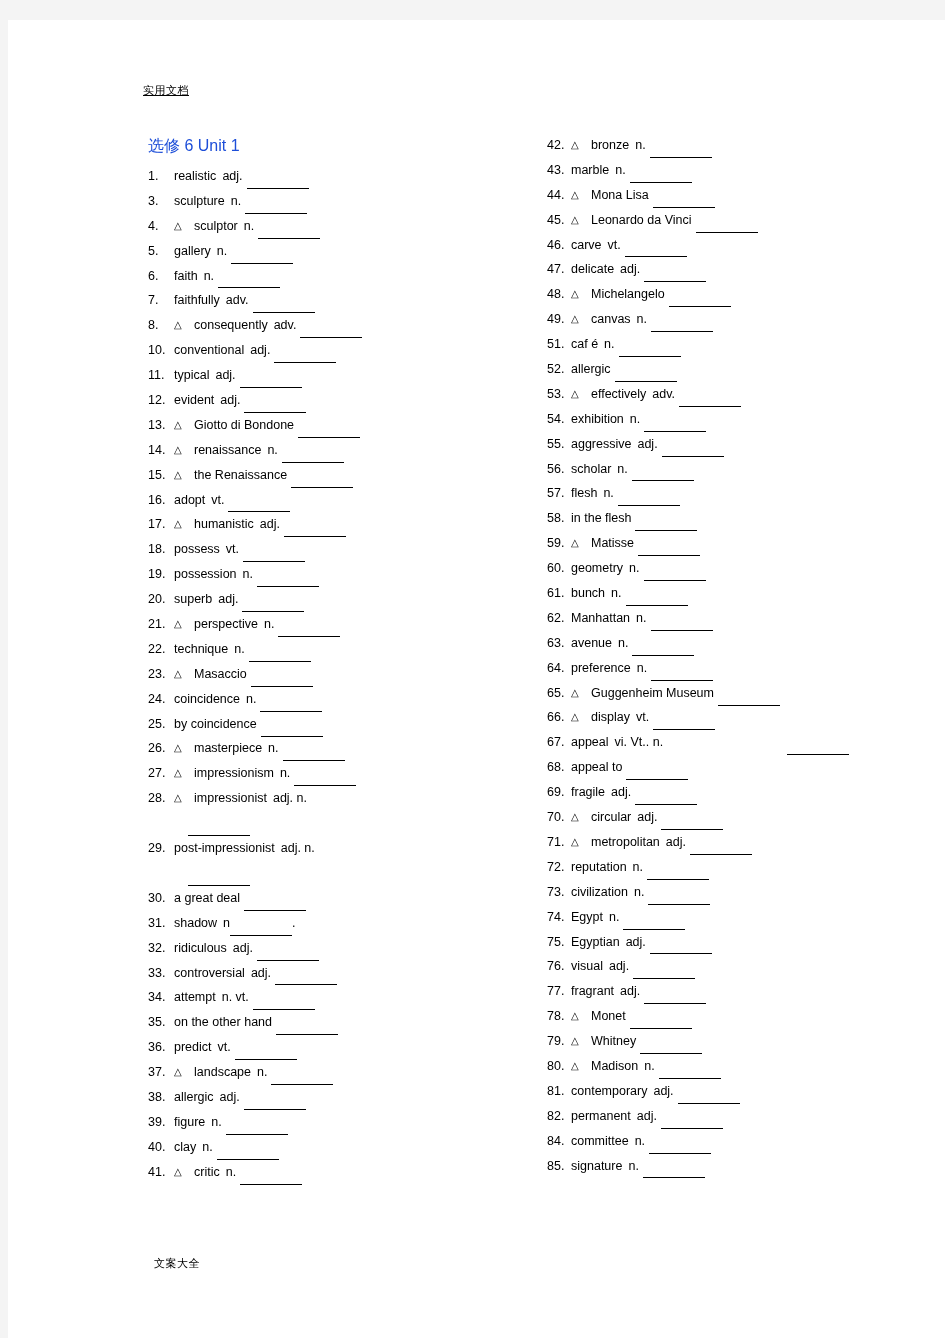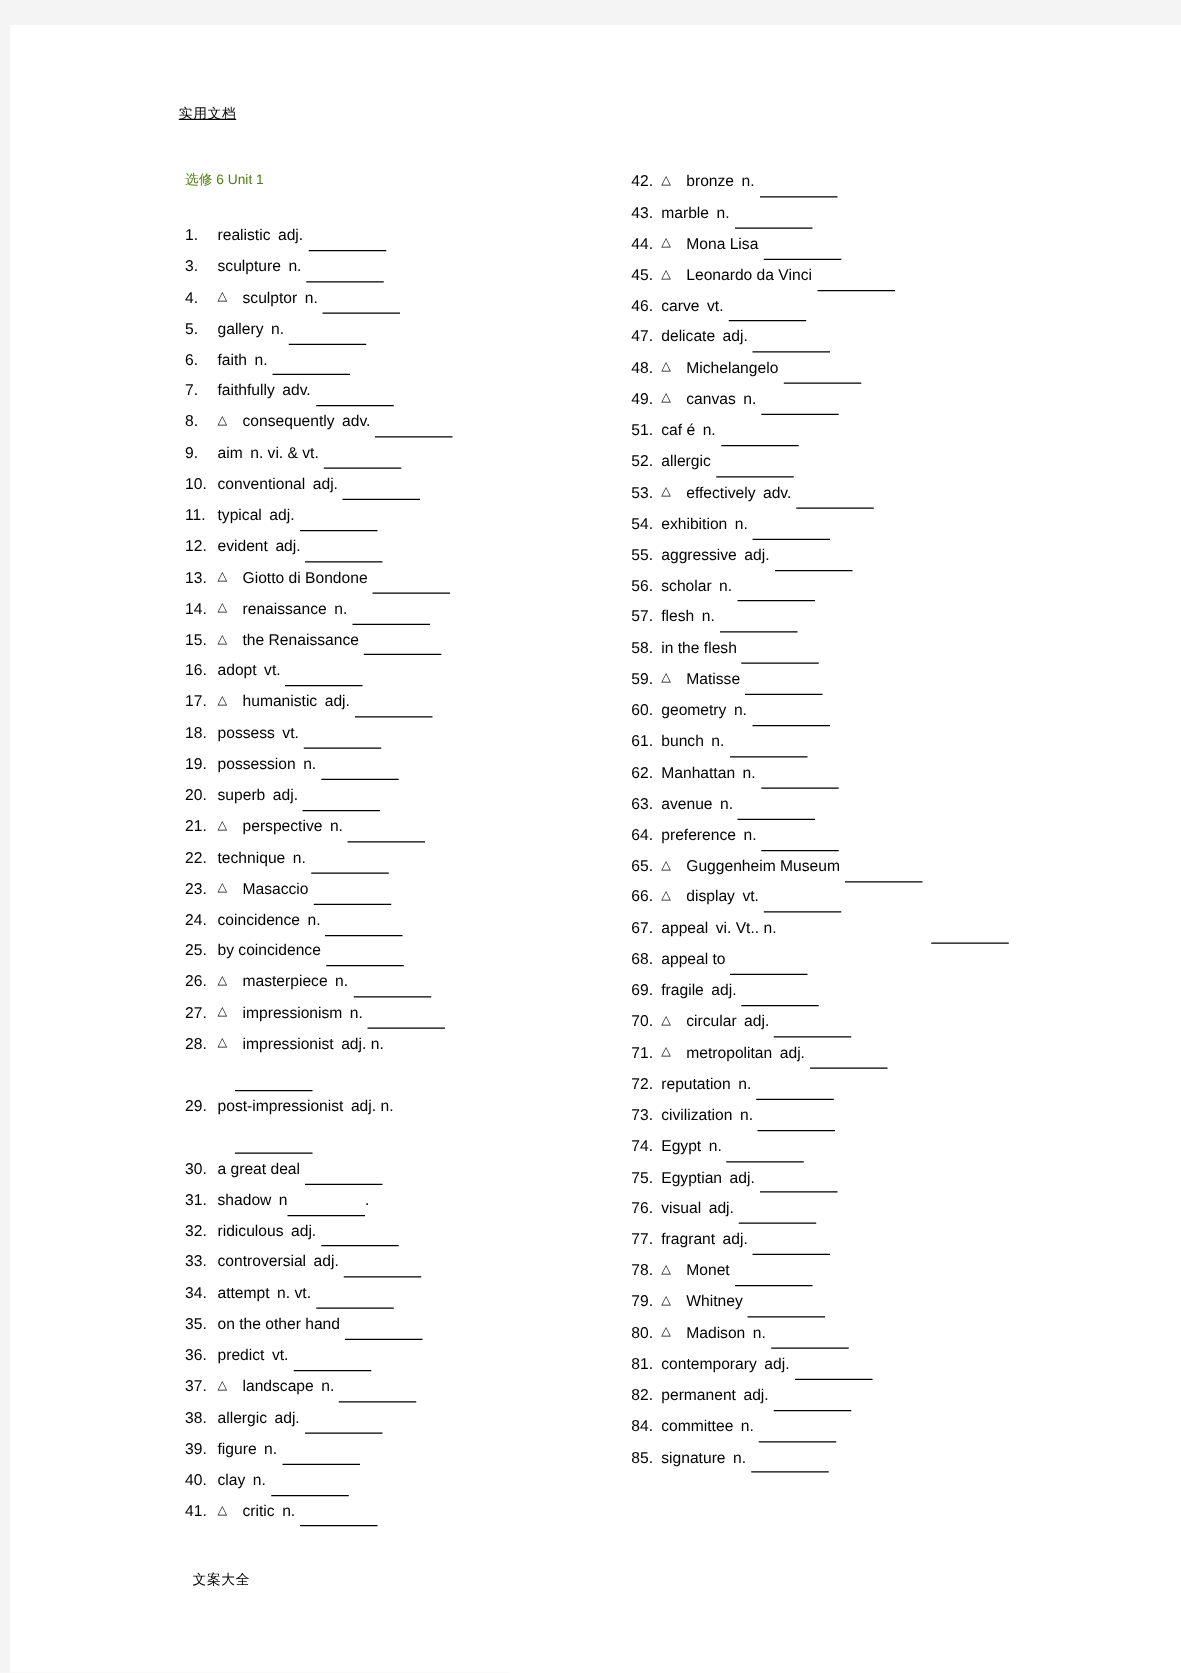--- a/index.html
+++ b/index.html
@@ -38,49 +38,49 @@
     top: 1236px;
     font-size: 11px;
     color: #000;
     letter-spacing: 0.5px;
     white-space: nowrap;
   }
   .unit-title {
     position: absolute;
     left: 140px;
     top: 116px;
-    font-size: 11px;
-    color: #4d7c0f;
+    font-size: 16px;
+    color: #1d4ed8;
     white-space: nowrap;
   }
 
   .col {
     position: absolute;
-    top: 156px;
+    top: 144px;
   }
   .col-left { left: 140px; width: 350px; }
   .col-right { left: 497px; width: 350px; }
   .col-right { top: 113px; }
 
   .item {
     position: relative;
     height: 24.9px;
     font-size: 12.5px;
     color: #000;
     white-space: nowrap;
     line-height: 24.9px;
   }
   .item.tall { height: 49.8px; }
 
   .num {
     display: inline-block;
     width: 26px;
     vertical-align: top;
   }
-  .col-right .num { width: 24px; }
+  .col-right .num { width: 24px; margin-left: 42px; }
 
   .tri {
     display: inline-block;
     width: 14px;
     font-size: 10px;
     vertical-align: top;
   }
   .tri.empty { width: 0px; }
   .col-left .tri.empty { width: 0px; }
 
@@ -118,21 +118,20 @@
   <div class="unit-title">选修  6    Unit 1</div>
 
   <div class="col col-left">
       <div class="item"><span class="num">1.</span><span class="tri empty"></span><span class="word">realistic</span><span class="sp sp-1"></span><span class="pos">adj.</span><span class="blank"></span></div>
       <div class="item"><span class="num">3.</span><span class="tri empty"></span><span class="word">sculpture</span><span class="sp sp-1"></span><span class="pos">n.</span><span class="blank"></span></div>
       <div class="item"><span class="num">4.</span><span class="tri">△</span><span class="sp sp-1"></span><span class="word">sculptor</span><span class="sp sp-1"></span><span class="pos">n.</span><span class="blank"></span></div>
       <div class="item"><span class="num">5.</span><span class="tri empty"></span><span class="word">gallery</span><span class="sp sp-1"></span><span class="pos">n.</span><span class="blank"></span></div>
       <div class="item"><span class="num">6.</span><span class="tri empty"></span><span class="word">faith</span><span class="sp sp-1"></span><span class="pos">n.</span><span class="blank"></span></div>
       <div class="item"><span class="num">7.</span><span class="tri empty"></span><span class="word">faithfully</span><span class="sp sp-1"></span><span class="pos">adv.</span><span class="blank"></span></div>
       <div class="item"><span class="num">8.</span><span class="tri">△</span><span class="sp sp-1"></span><span class="word">consequently</span><span class="sp sp-1"></span><span class="pos">adv.</span><span class="blank"></span></div>
-      <div class="item"><span class="num">9.</span><span class="tri empty"></span><span class="word">aim</span><span class="sp sp-1"></span><span class="pos">n.  vi. &amp; vt.</span><span class="blank"></span></div>
       <div class="item"><span class="num">10.</span><span class="tri empty"></span><span class="word">conventional</span><span class="sp sp-1"></span><span class="pos">adj.</span><span class="blank"></span></div>
       <div class="item"><span class="num">11.</span><span class="tri empty"></span><span class="word">typical</span><span class="sp sp-1"></span><span class="pos">adj.</span><span class="blank"></span></div>
       <div class="item"><span class="num">12.</span><span class="tri empty"></span><span class="word">evident</span><span class="sp sp-1"></span><span class="pos">adj.</span><span class="blank"></span></div>
       <div class="item"><span class="num">13.</span><span class="tri">△</span><span class="sp sp-1"></span><span class="word">Giotto di Bondone</span><span class="blank"></span></div>
       <div class="item"><span class="num">14.</span><span class="tri">△</span><span class="sp sp-1"></span><span class="word">renaissance</span><span class="sp sp-1"></span><span class="pos">n.</span><span class="blank"></span></div>
       <div class="item"><span class="num">15.</span><span class="tri">△</span><span class="sp sp-1"></span><span class="word">the Renaissance</span><span class="blank"></span></div>
       <div class="item"><span class="num">16.</span><span class="tri empty"></span><span class="word">adopt</span><span class="sp sp-1"></span><span class="pos">vt.</span><span class="blank"></span></div>
       <div class="item"><span class="num">17.</span><span class="tri">△</span><span class="sp sp-1"></span><span class="word">humanistic</span><span class="sp sp-1"></span><span class="pos">adj.</span><span class="blank"></span></div>
       <div class="item"><span class="num">18.</span><span class="tri empty"></span><span class="word">possess</span><span class="sp sp-1"></span><span class="pos">vt.</span><span class="blank"></span></div>
       <div class="item"><span class="num">19.</span><span class="tri empty"></span><span class="word">possession</span><span class="sp sp-1"></span><span class="pos">n.</span><span class="blank"></span></div>

